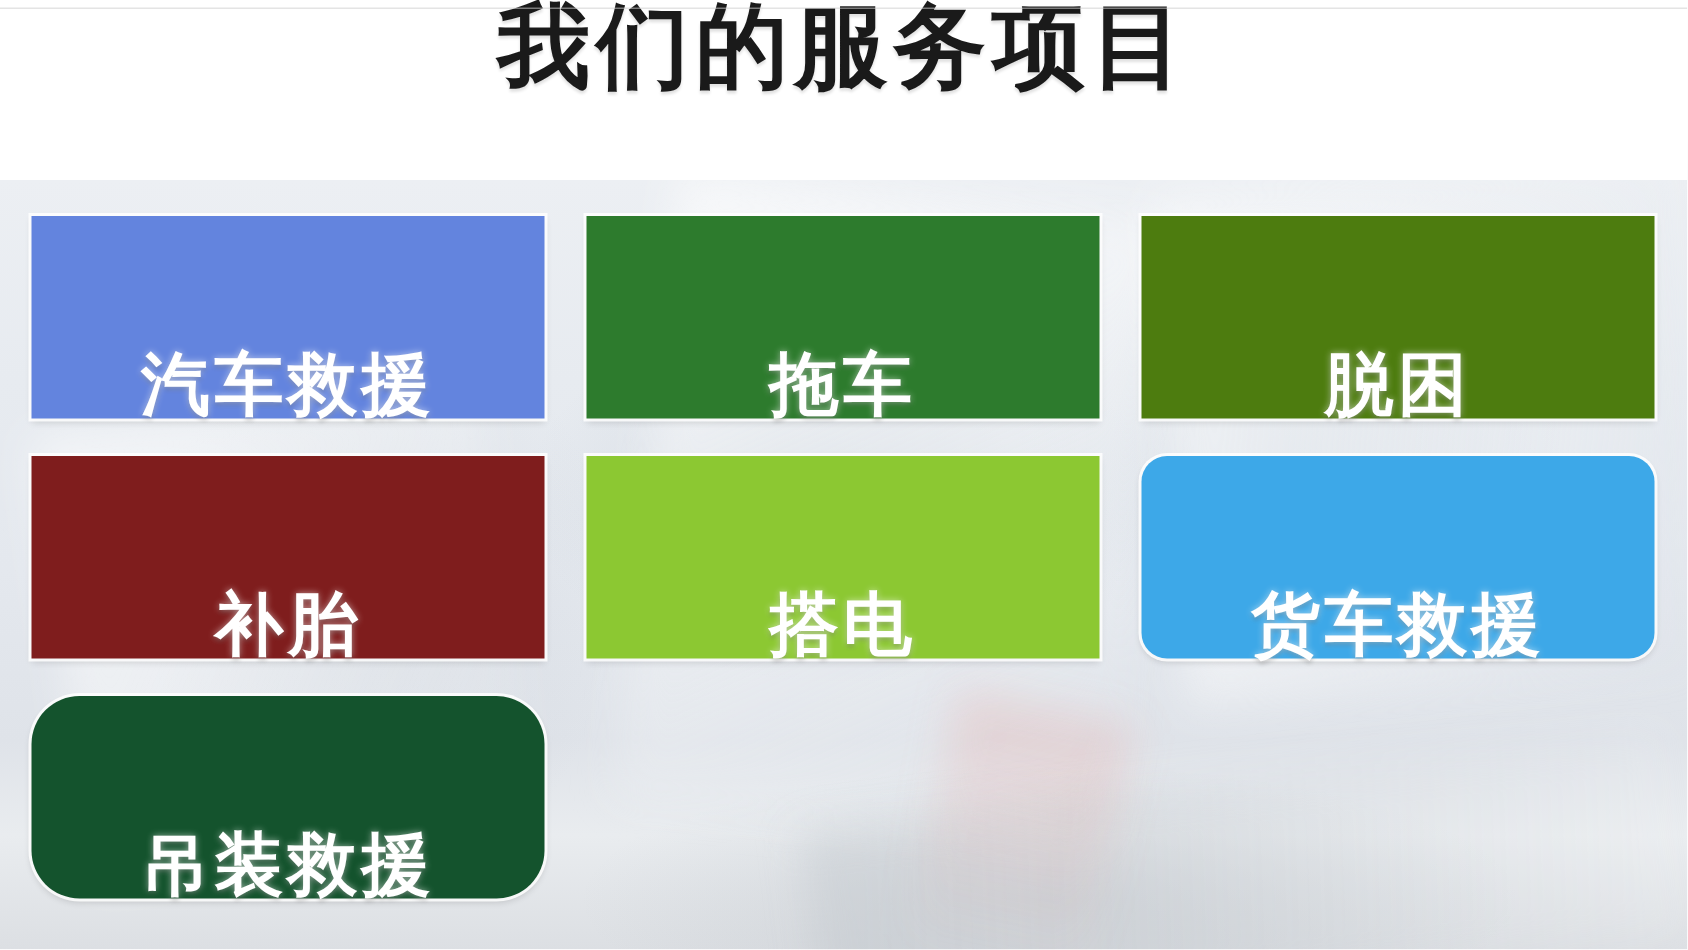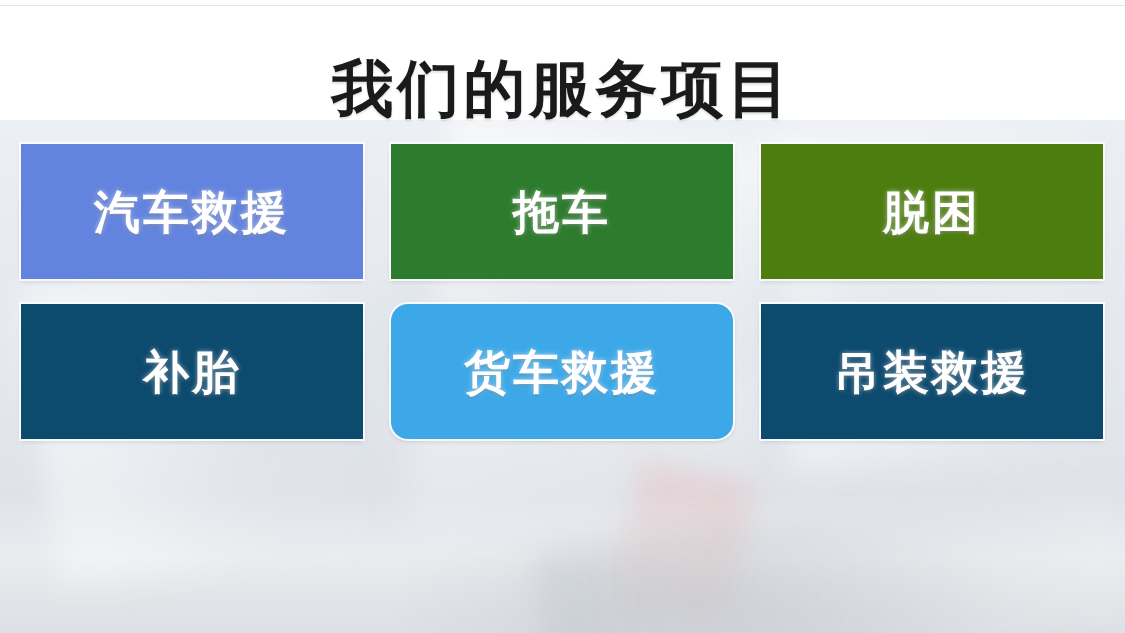--- a/index.html
+++ b/index.html
@@ -60,21 +60,21 @@
                   background: linear-gradient(180deg, rgba(230,120,110,0.18), rgba(255,255,255,0.02)); }
 
   
   .header {
     position: absolute;
     left: 0; top: 0;
     width: 1125px;
     height: 120px;
     background: #ffffff;
     display: flex;
-    align-items: flex-end;
+    align-items: flex-start;
     justify-content: center;
     z-index: 5;
   }
   .page-title {
     font-family: "DejaVu Sans", "Liberation Sans", sans-serif;
     font-size: 62px;
     font-weight: 700;
     color: #1a1a1a;
     letter-spacing: 4px;
     line-height: 1;
@@ -99,21 +99,21 @@
     height: 456px;
     display: grid;
     grid-template-columns: repeat(3, 342px);
     grid-template-rows: repeat(3, 135px);
     column-gap: 28px;
     row-gap: 25px;
     z-index: 4;
   }
   .tile {
     display: flex;
-    align-items: center;
+    align-items: flex-end;
     justify-content: center;
     box-shadow: 0 0 0 2px rgba(255,255,255,0.85),
                 0 2px 5px rgba(0,0,0,0.16);
   }
   .tile-label {
     font-family: "DejaVu Sans", "Liberation Sans", sans-serif;
     font-size: 46px;
     font-weight: 700;
     color: #ffffff;
     letter-spacing: 3px;
@@ -144,24 +144,27 @@
   <div class="grid" id="tile-grid">
       <div class="tile" style="background: rgb(99, 132, 222);">
         <span class="tile-label">汽车救援</span>
       </div>
       <div class="tile" style="background: rgb(45, 123, 45);">
         <span class="tile-label">拖车</span>
       </div>
       <div class="tile" style="background: #4d7c0f;">
         <span class="tile-label">脱困</span>
       </div>
-      <div class="tile" style="background: #0c4a6e;">
+      <div class="tile" style="background: #7f1d1d;">
         <span class="tile-label">补胎</span>
+      </div>
+      <div class="tile" style="background: rgb(140, 200, 50);">
+        <span class="tile-label">搭电</span>
       </div>
       <div class="tile" style="background: rgb(61, 168, 232); border-radius: 17px;">
         <span class="tile-label">货车救援</span>
       </div>
-      <div class="tile" style="background: #0c4a6e;">
+      <div class="tile" style="background: #14532d; border-radius: 32px;">
         <span class="tile-label">吊装救援</span>
       </div>
     </div>
 
 </div>
 
 </body></html>

